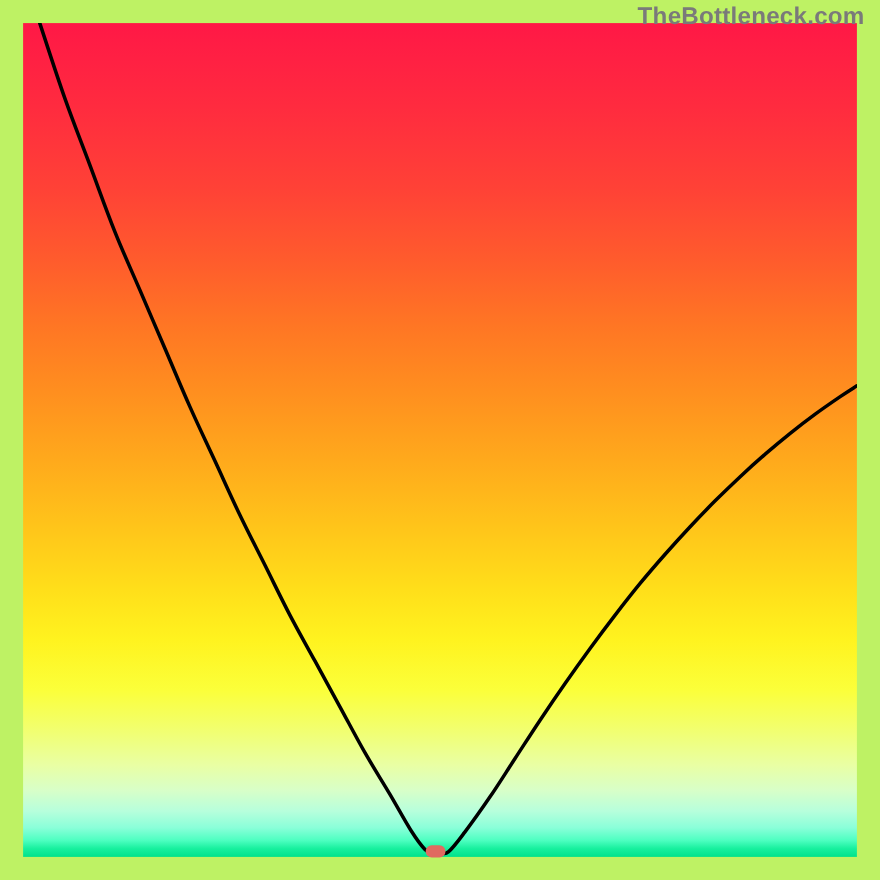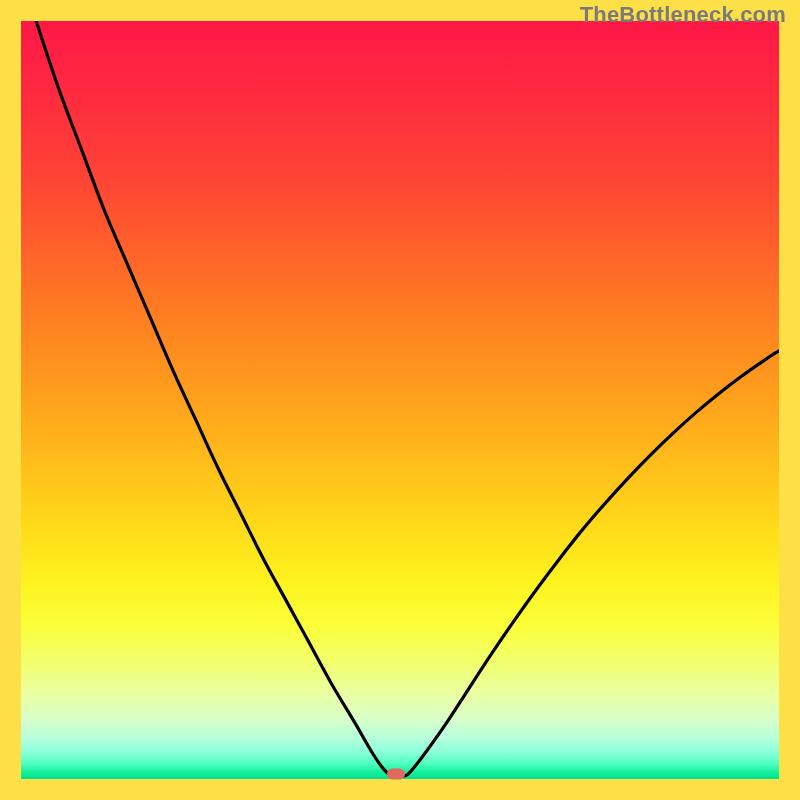--- a/index.html
+++ b/index.html
@@ -8,21 +8,21 @@
     width: 800px;
     height: 800px;
     background: #000;
     overflow: hidden;
     font-family: Arial, Helvetica, sans-serif;
   }
   .frame {
     position: relative;
     width: 800px;
     height: 800px;
-    background: #fde047;
+    background: #bef264;
   }
   .watermark {
     position: absolute;
     top: 2px;
     right: 14px;
     color: #7a7a7a;
     font-size: 22px;
     font-weight: 600;
     letter-spacing: 0.2px;
     z-index: 20;

